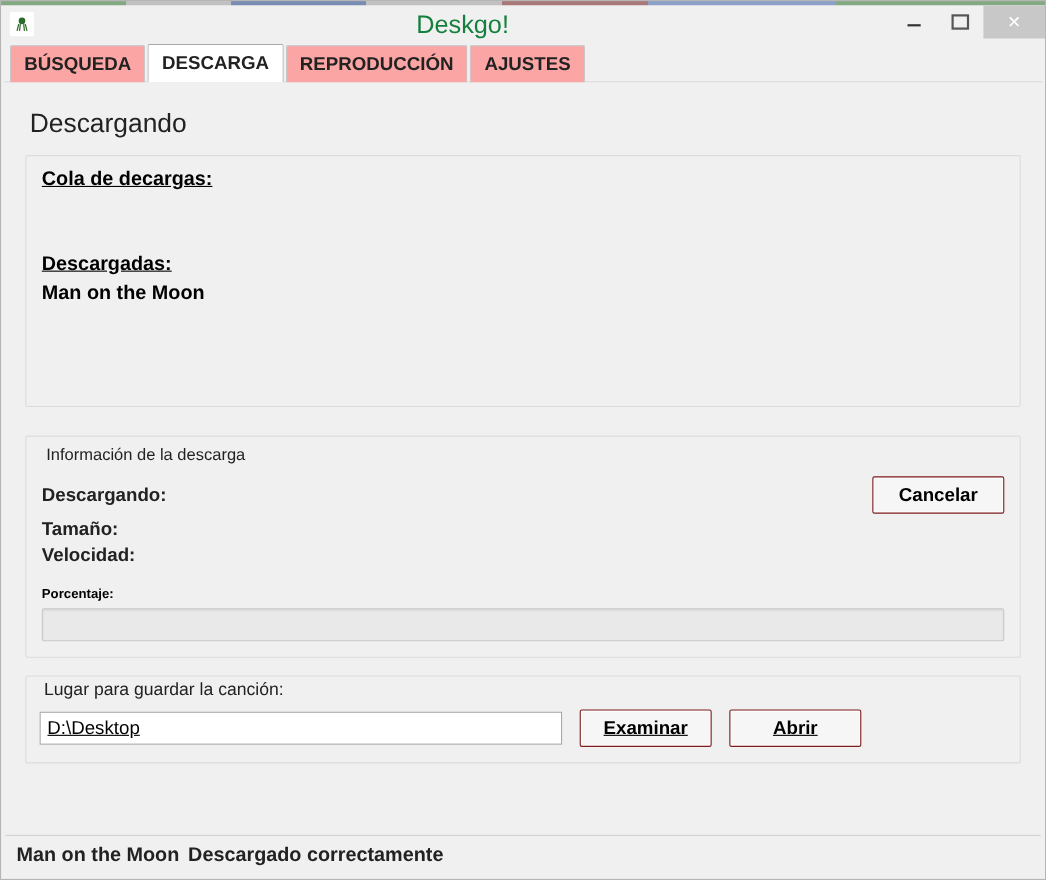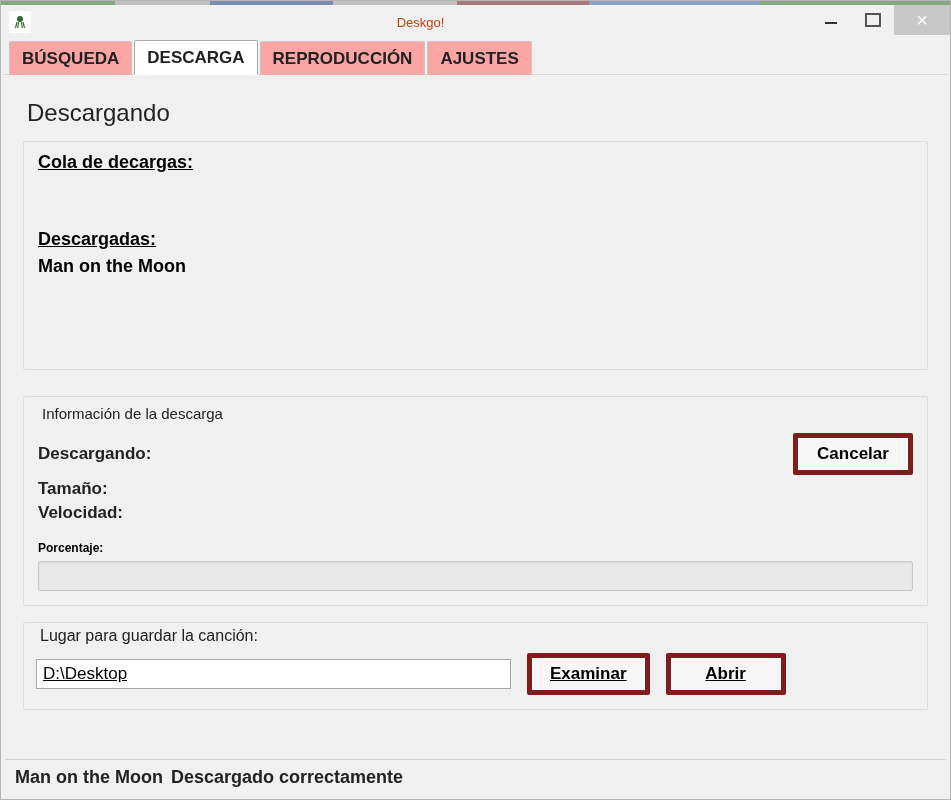--- a/index.html
+++ b/index.html
@@ -48,22 +48,22 @@
     background: #fff;
     border-radius: 2px;
     display: flex;
     align-items: center;
     justify-content: center;
   }
   .app-icon svg { width: 18px; height: 18px; }
   .title-text {
     flex: 1;
     text-align: center;
-    font-size: 13px;
-    color: #c2410c;
+    font-size: 23px;
+    color: #15803d;
     font-family: "Segoe UI", Arial, sans-serif;
   }
   .win-controls {
     display: flex;
     align-items: stretch;
     height: 30px;
     margin-top: -4px;
   }
   .win-btn {
     width: 42px;
@@ -182,21 +182,21 @@
     margin-top: 8px;
   }
   .info-label {
     font-size: 17px;
     font-weight: bold;
     color: #222;
   }
   .spacer { flex: 1; }
   .btn {
     background: #f6f6f6;
-    border: 5px solid #7f1d1d;
+    border: 1px solid #7f1d1d;
     padding: 6px 18px;
     font-size: 17px;
     font-weight: bold;
     font-family: inherit;
     border-radius: 2px;
     box-shadow: inset 0 0 0 1px #fff;
     cursor: default;
     min-width: 120px;
   }
   .progress-label {

